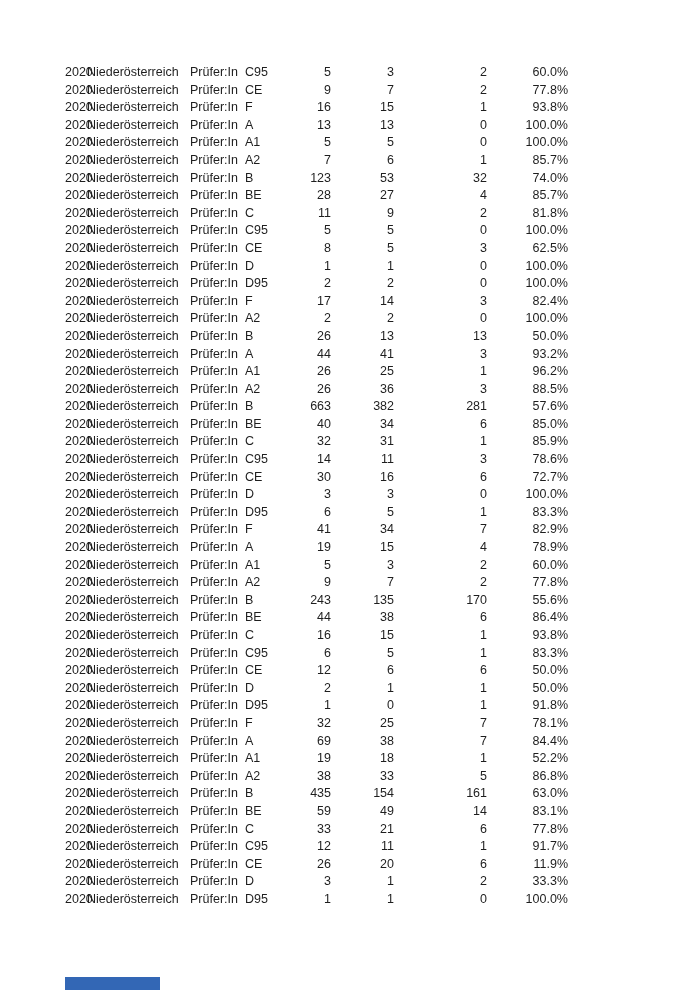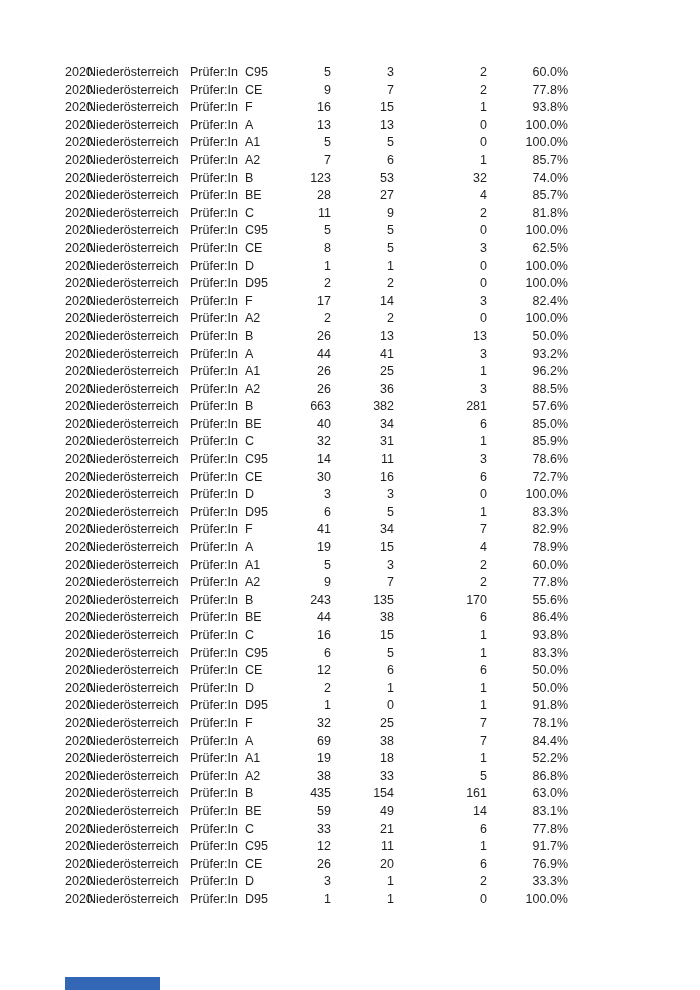--- a/index.html
+++ b/index.html
@@ -497,21 +497,21 @@
         <div class="cell num">91.7%</div>
       </div>
       <div class="table-row">
         <div class="cell">2020</div>
         <div class="cell">Niederösterreich</div>
         <div class="cell">Prüfer:In</div>
         <div class="cell">CE</div>
         <div class="cell num">26</div>
         <div class="cell num">20</div>
         <div class="cell num">6</div>
-        <div class="cell num">76.9%</div>
+        <div class="cell num">11.9%</div>
       </div>
       <div class="table-row">
         <div class="cell">2020</div>
         <div class="cell">Niederösterreich</div>
         <div class="cell">Prüfer:In</div>
         <div class="cell">D</div>
         <div class="cell num">3</div>
         <div class="cell num">1</div>
         <div class="cell num">2</div>
         <div class="cell num">33.3%</div>

